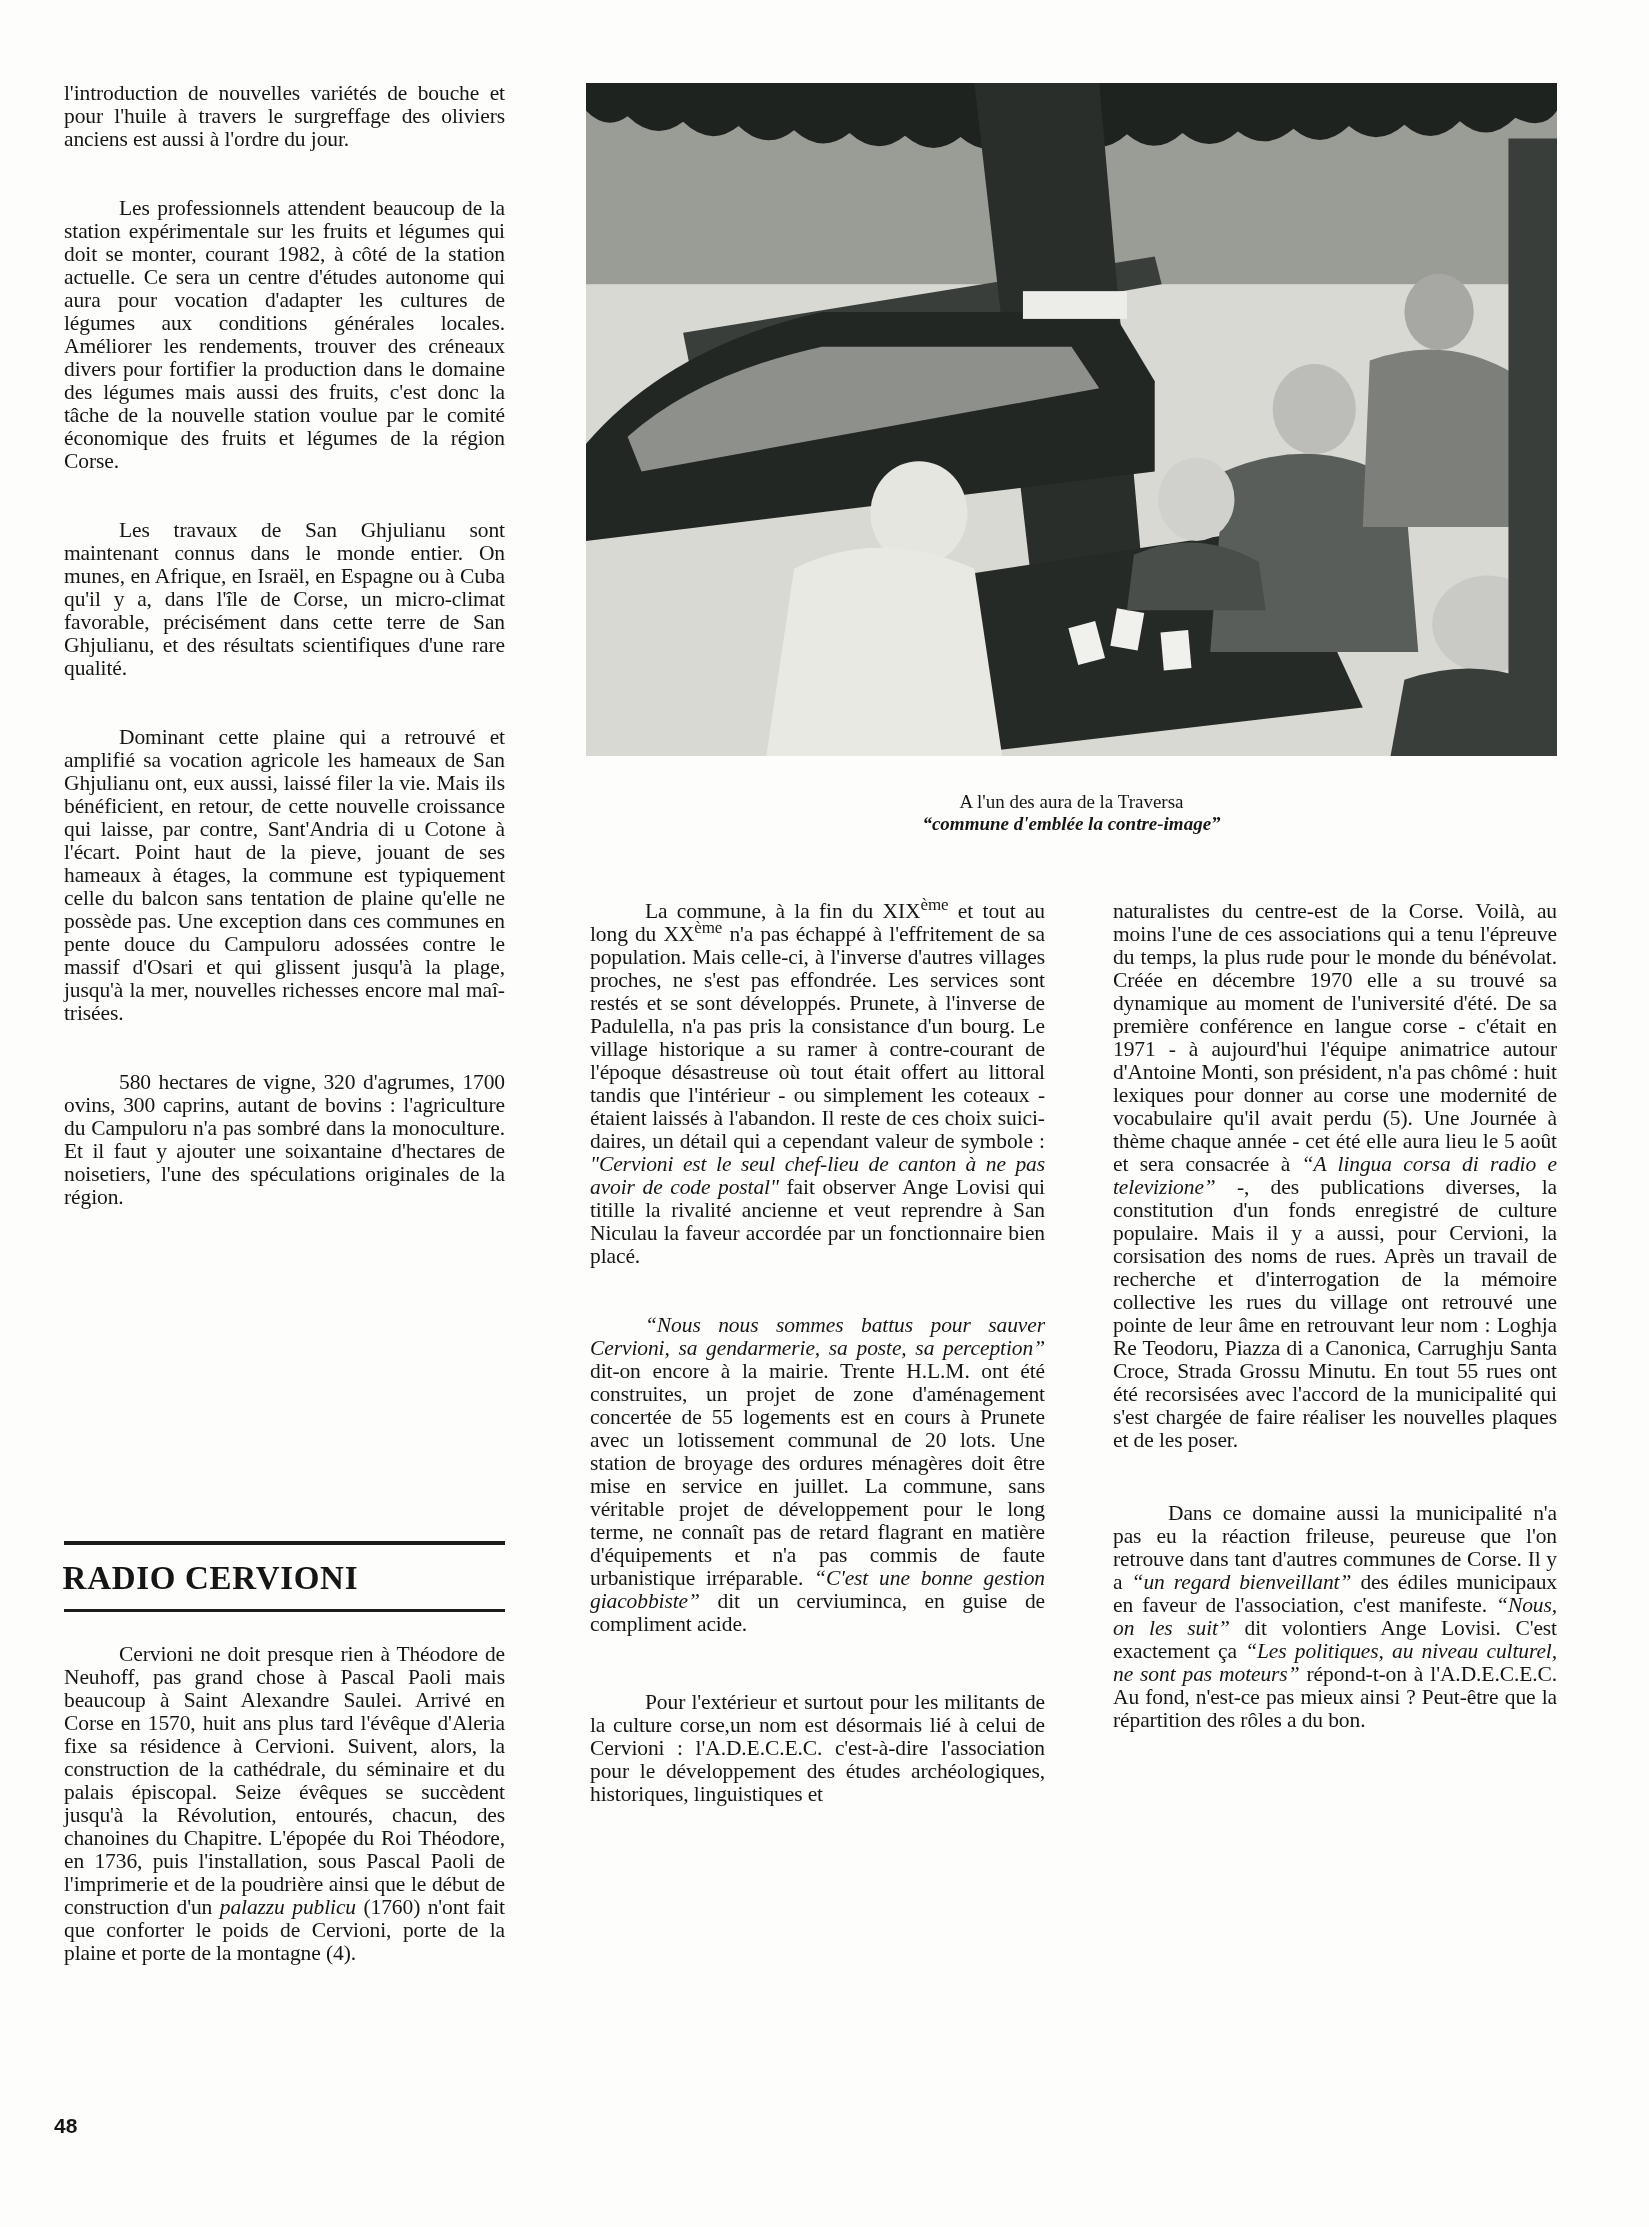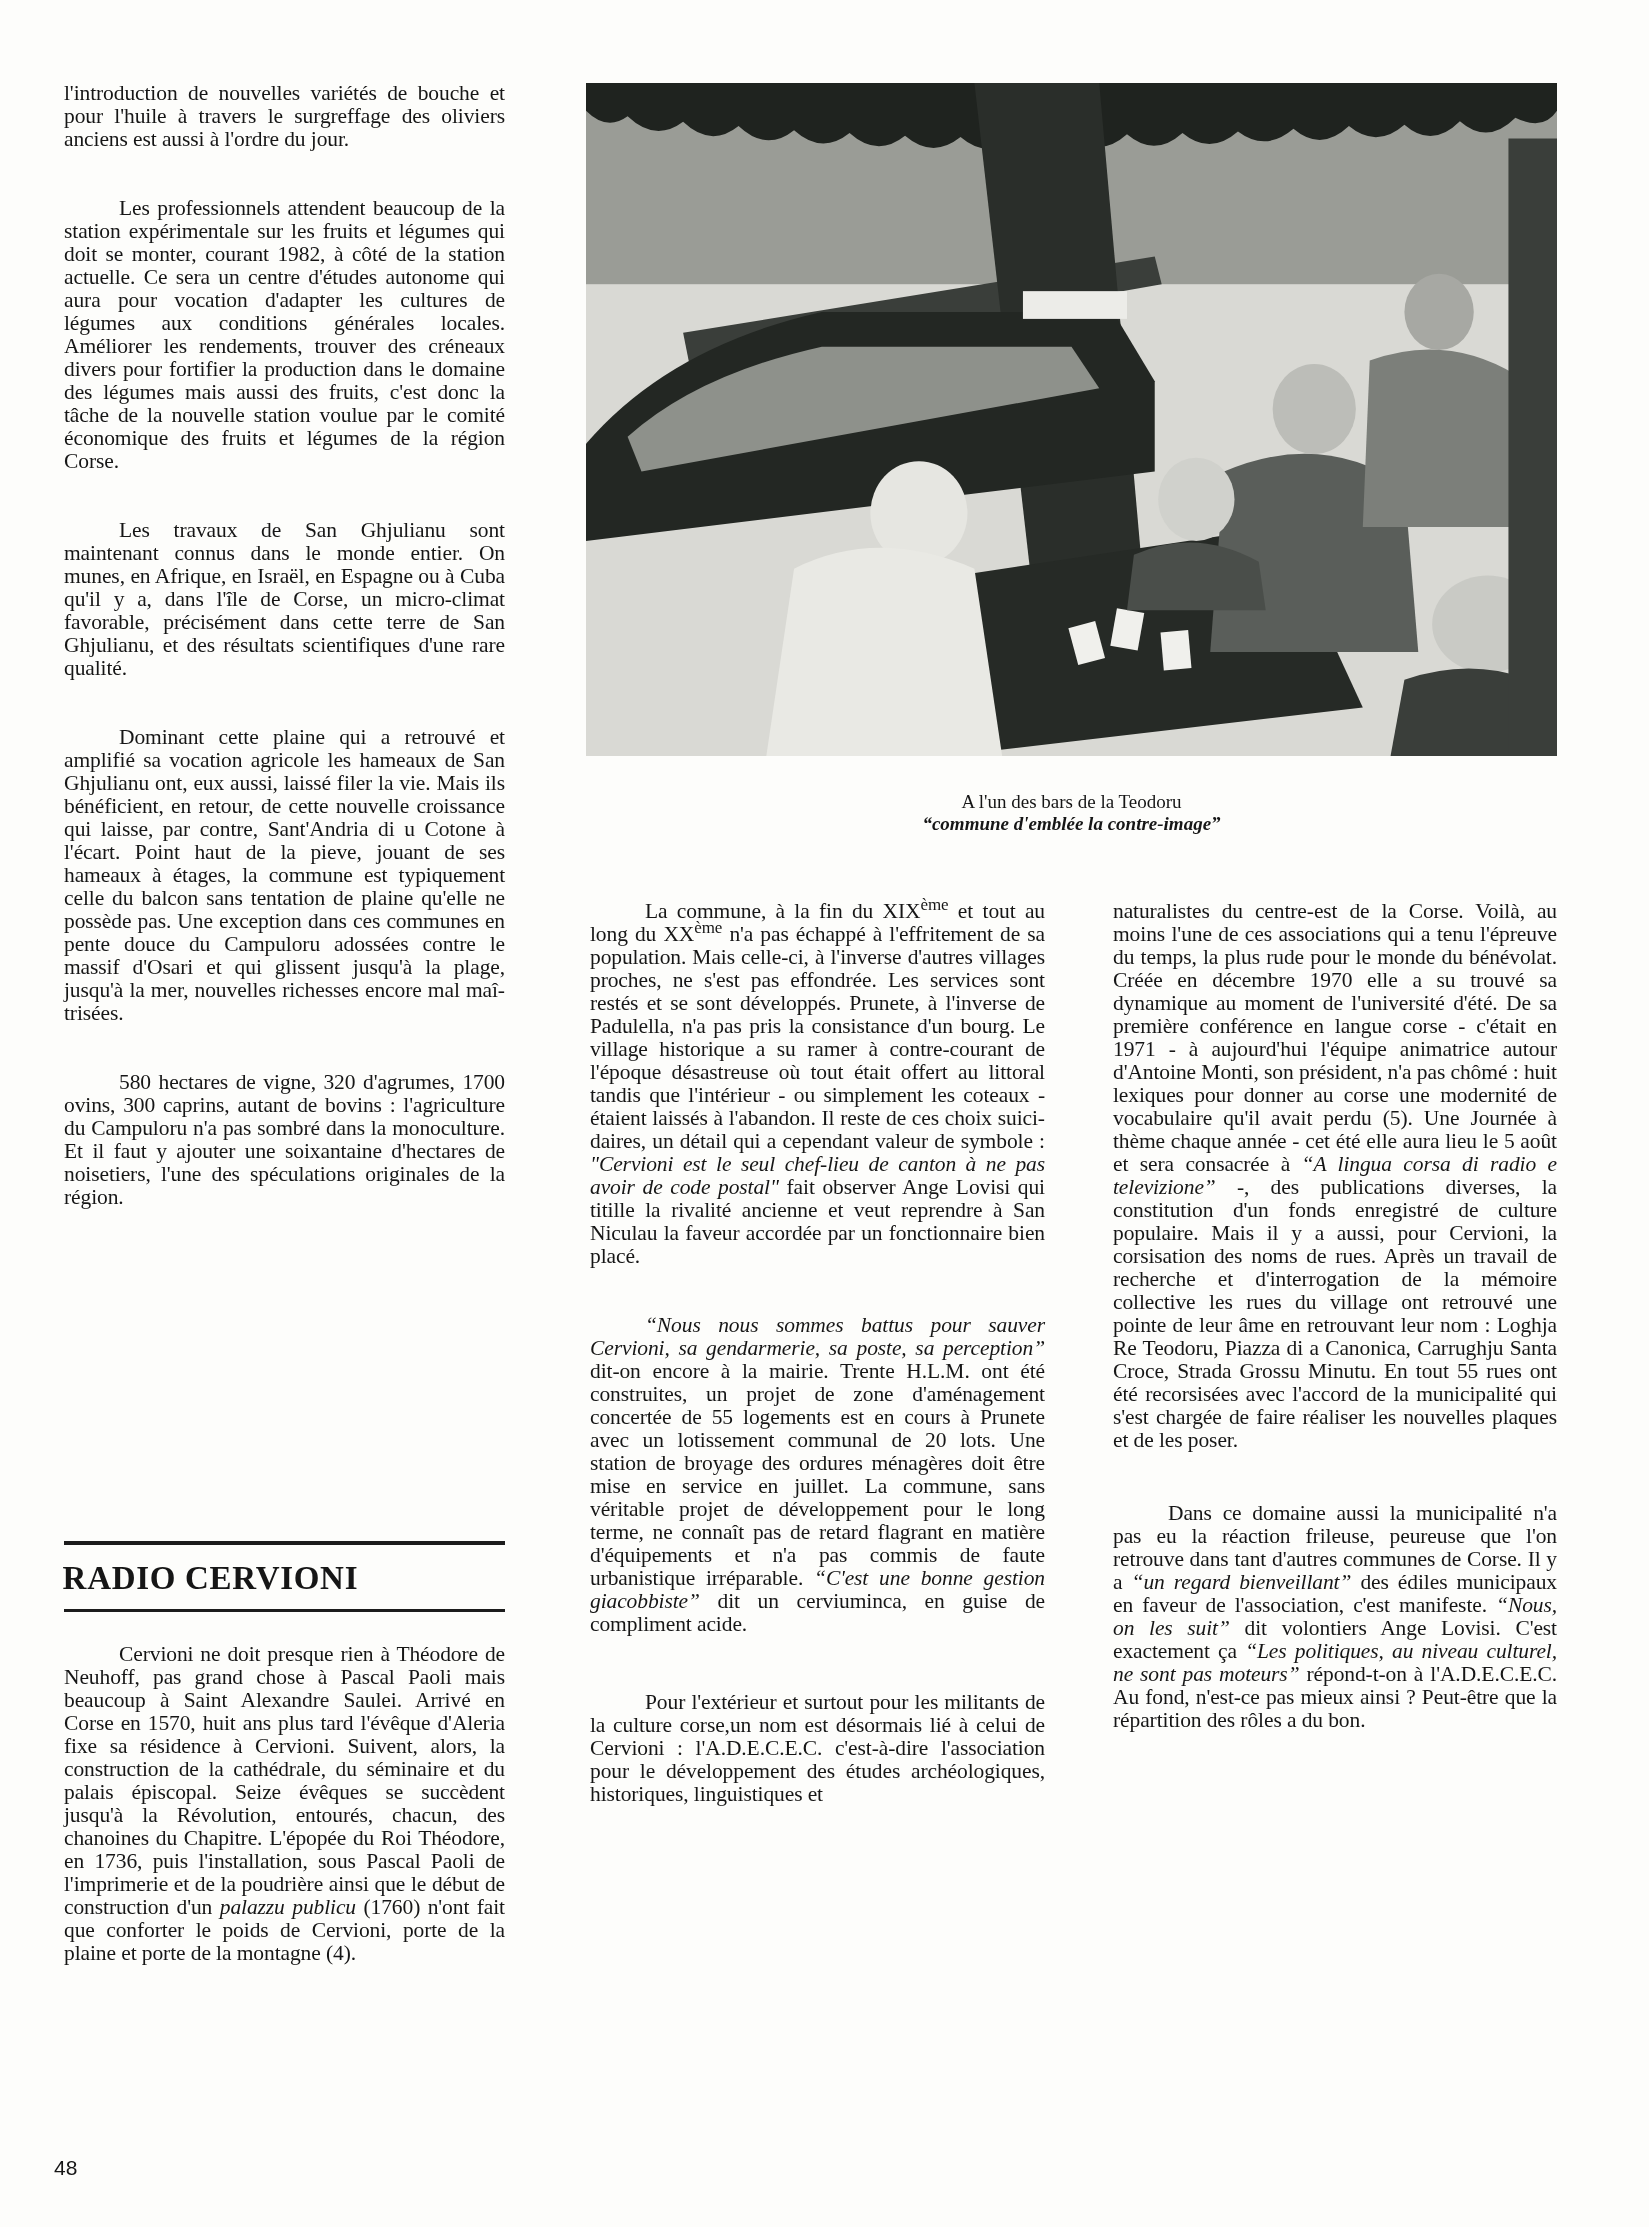--- a/index.html
+++ b/index.html
@@ -42,23 +42,22 @@
   .rule { height:3.5px; background:#1c1c1c; }
   .section h2 {
     margin:14px 0 11px -1.4px; padding:0;
     font-family:Liberation Serif, serif; font-weight:bold;
     font-size:33px; line-height:39px; letter-spacing:0.7px;
   }
   #col-radio { left:64px; top:1643px; width:441px; }
 
   .page-no {
     position:absolute; left:54px; top:2114px;
-    font-family:"Liberation Sans", sans-serif; font-weight:normal;
+    font-family:"Liberation Sans", sans-serif; font-weight:bold;
     font-size:21px;
-    margin-top:42px;
   }
 </style>
 </head>
 <body>
 
 <div id="col-left" class="col">
   <p class="first">l'introduction de nouvelles variétés de bouche et pour l'huile à travers le surgref­fage des oliviers anciens est aussi à l'ordre du jour.</p>
   <p>Les professionnels attendent beau­coup de la station expérimentale sur les fruits et légumes qui doit se monter, cou­rant 1982, à côté de la station actuelle. Ce sera un centre d'études autonome qui aura pour vocation d'adapter les cultures de légumes aux conditions générales locales. Améliorer les rendements, trou­ver des créneaux divers pour fortifier la production dans le domaine des légumes mais aussi des fruits, c'est donc la tâche de la nouvelle station voulue par le comité économique des fruits et légumes de la région Corse.</p>
   <p>Les travaux de San Ghjulianu sont maintenant connus dans le monde entier. On munes, en Afrique, en Israël, en Espagne ou à Cuba qu'il y a, dans l'île de Corse, un micro-climat favorable, précisément dans cette terre de San Ghjulianu, et des résultats scientifiques d'une rare qualité.</p>
   <p>Dominant cette plaine qui a retrouvé et amplifié sa vocation agricole les hameaux de San Ghjulianu ont, eux aussi, laissé filer la vie. Mais ils bénéfi­cient, en retour, de cette nouvelle crois­sance qui laisse, par contre, Sant'Andria di u Cotone à l'écart. Point haut de la pieve, jouant de ses hameaux à étages, la commune est typiquement celle du bal­con sans tentation de plaine qu'elle ne possède pas. Une exception dans ces communes en pente douce du Campu­loru adossées contre le massif d'Osari et qui glissent jusqu'à la plage, jusqu'à la mer, nouvelles richesses encore mal maî­trisées.</p>
@@ -105,21 +104,21 @@
     <ellipse cx="1300" cy="780" rx="80" ry="70" fill="#c9cac5"></ellipse>
     <path d="M1180 860 Q1300 820 1400 880 L1400 970 L1160 970 Z" fill="#3a3e3a"></path>
     <ellipse cx="880" cy="600" rx="55" ry="60" fill="#d0d1cc"></ellipse>
     <path d="M790 680 Q880 640 970 690 L980 760 L780 760 Z" fill="#4a4e4a"></path>
 
     <rect x="1330" y="80" width="70" height="890" fill="#3a3e3a"></rect>
   </svg>
 </div>
 
 <div class="caption">
-  <div>A l'un des bars de la Teodoru</div>
+  <div>A l'un des aura de la Traversa</div>
   <div class="c2">“commune d'emblée la contre-image”</div>
 </div>
 
 <div id="col-mid" class="col">
   <p><span>La commune, à la fin du XIX</span><sup>ème</sup><span> et tout au long du XX</span><sup>ème</sup><span> n'a pas échappé à l'effritement de sa population. Mais celle-ci, à l'inverse d'autres villages proches, ne s'est pas effondrée. Les ser­vices sont restés et se sont développés. Prunete, à l'inverse de Padulella, n'a pas pris la consistance d'un bourg. Le village historique a su ramer à contre-courant de l'époque désastreuse où tout était offert au littoral tandis que l'intérieur - ou sim­plement les coteaux - étaient laissés à l'abandon. Il reste de ces choix suici­daires, un détail qui a cependant valeur de symbole : </span><i>"Cervioni est le seul chef-lieu de canton à ne pas avoir de code pos­tal"</i><span> fait observer Ange Lovisi qui titille la rivalité ancienne et veut reprendre à San Niculau la faveur accordée par un fonc­tionnaire bien placé.</span></p>
   <p><i>“Nous nous sommes battus pour sau­ver Cervioni, sa gendarmerie, sa poste, sa perception”</i><span> dit-on encore à la mairie. Trente H.L.M. ont été construites, un projet de zone d'aménagement concertée de 55 logements est en cours à Prunete avec un lotissement communal de 20 lots. Une station de broyage des ordures ménagères doit être mise en service en juillet. La commune, sans véritable pro­jet de développement pour le long terme, ne connaît pas de retard flagrant en matière d'équipements et n'a pas commis de faute urbanistique irréparable. </span><i>“C'est une bonne gestion giacobbiste”</i><span> dit un cerviuminca, en guise de compliment acide.</span></p>
   <p style="margin-top:55px">Pour l'extérieur et surtout pour les militants de la culture corse,un nom est désormais lié à celui de Cervioni : l'A.D.E.C.E.C. c'est-à-dire l'association pour le développement des études arché­ologiques, historiques, linguistiques et</p>
 </div>
 
 <div id="col-right" class="col">

